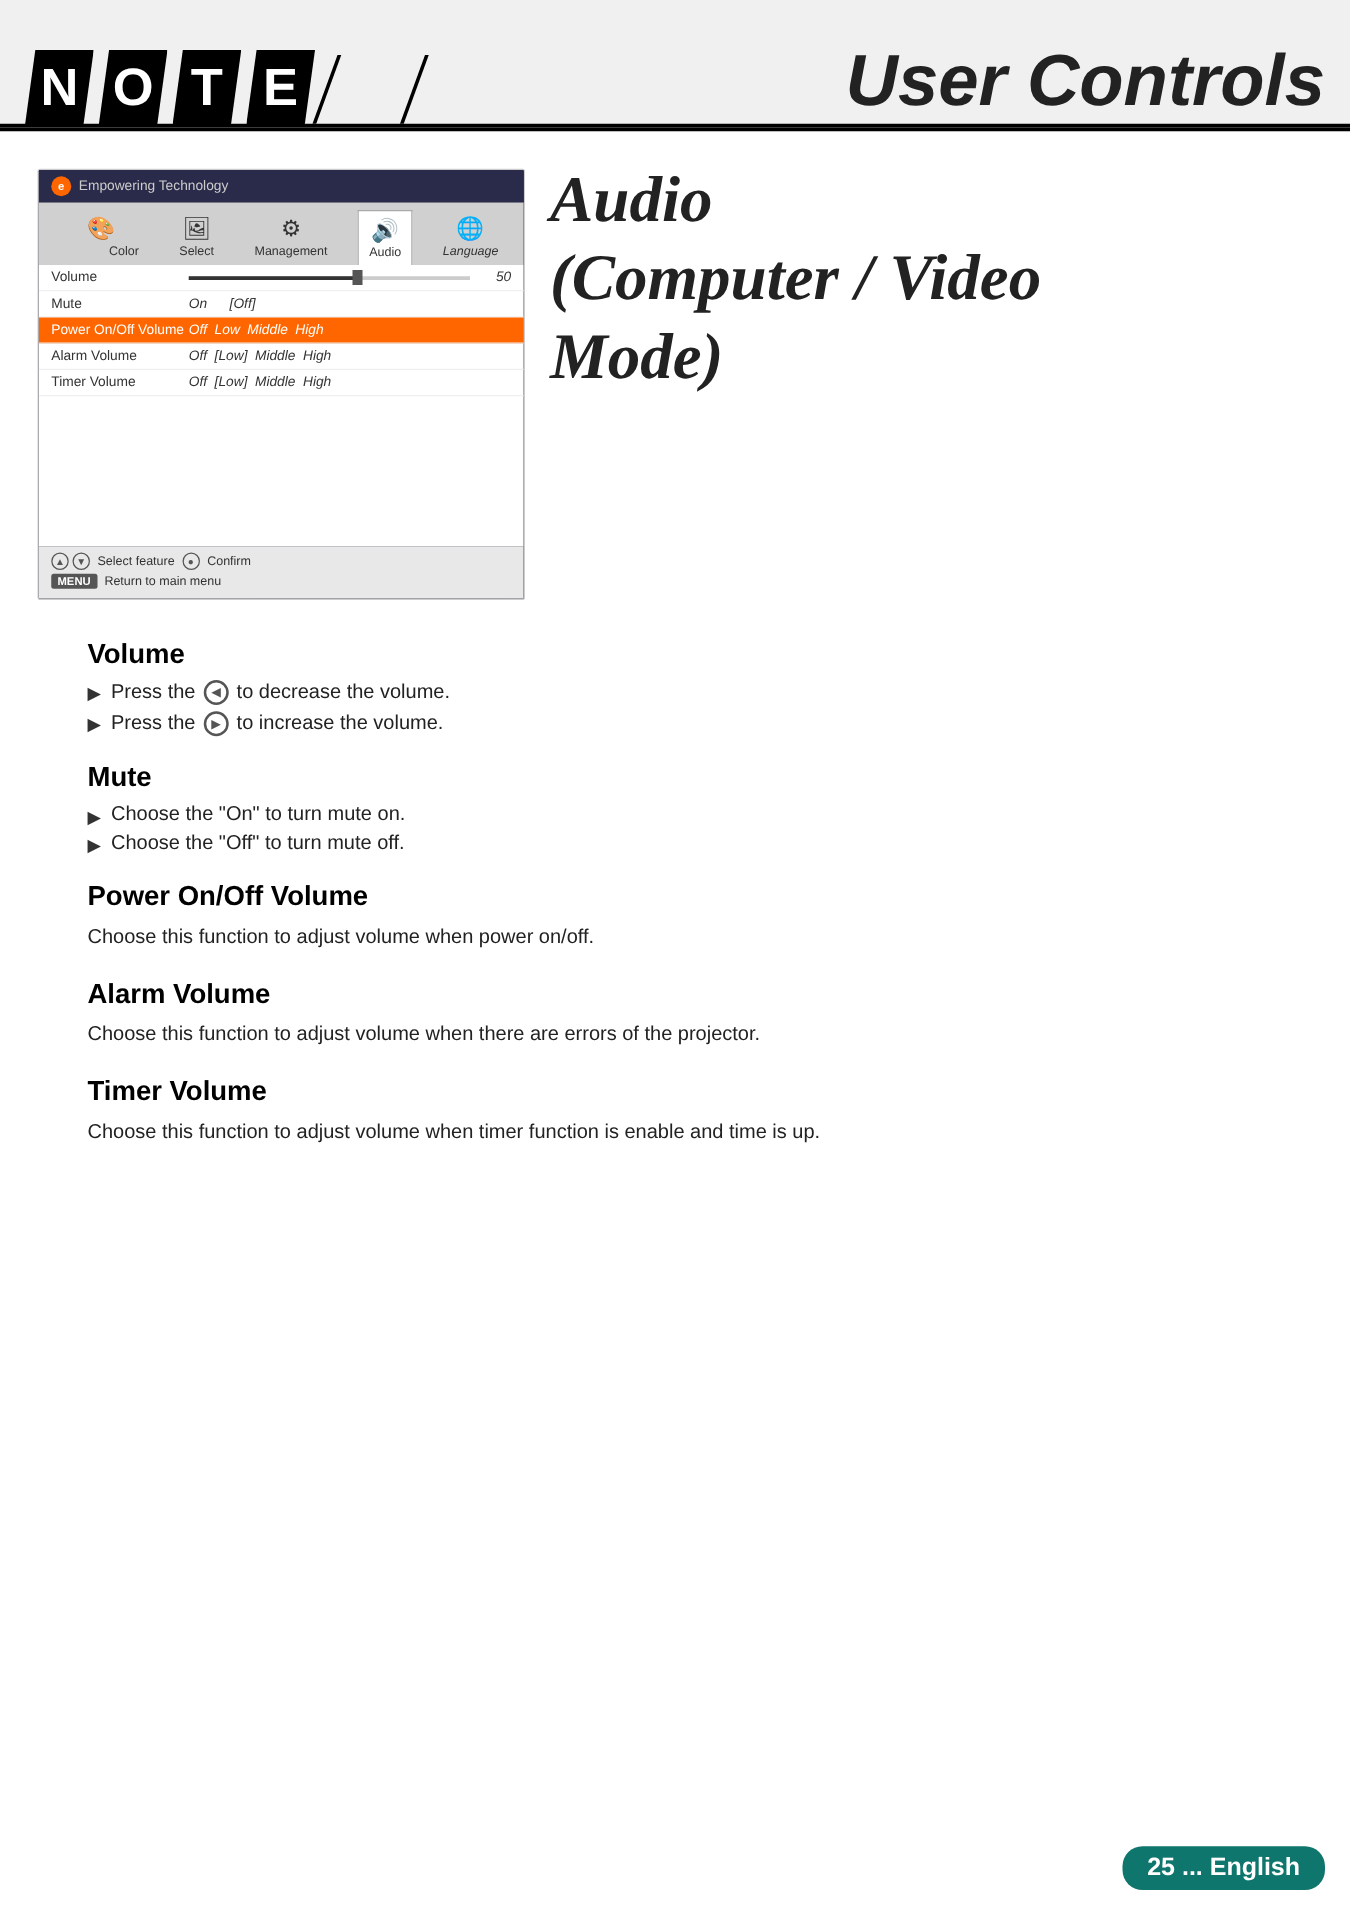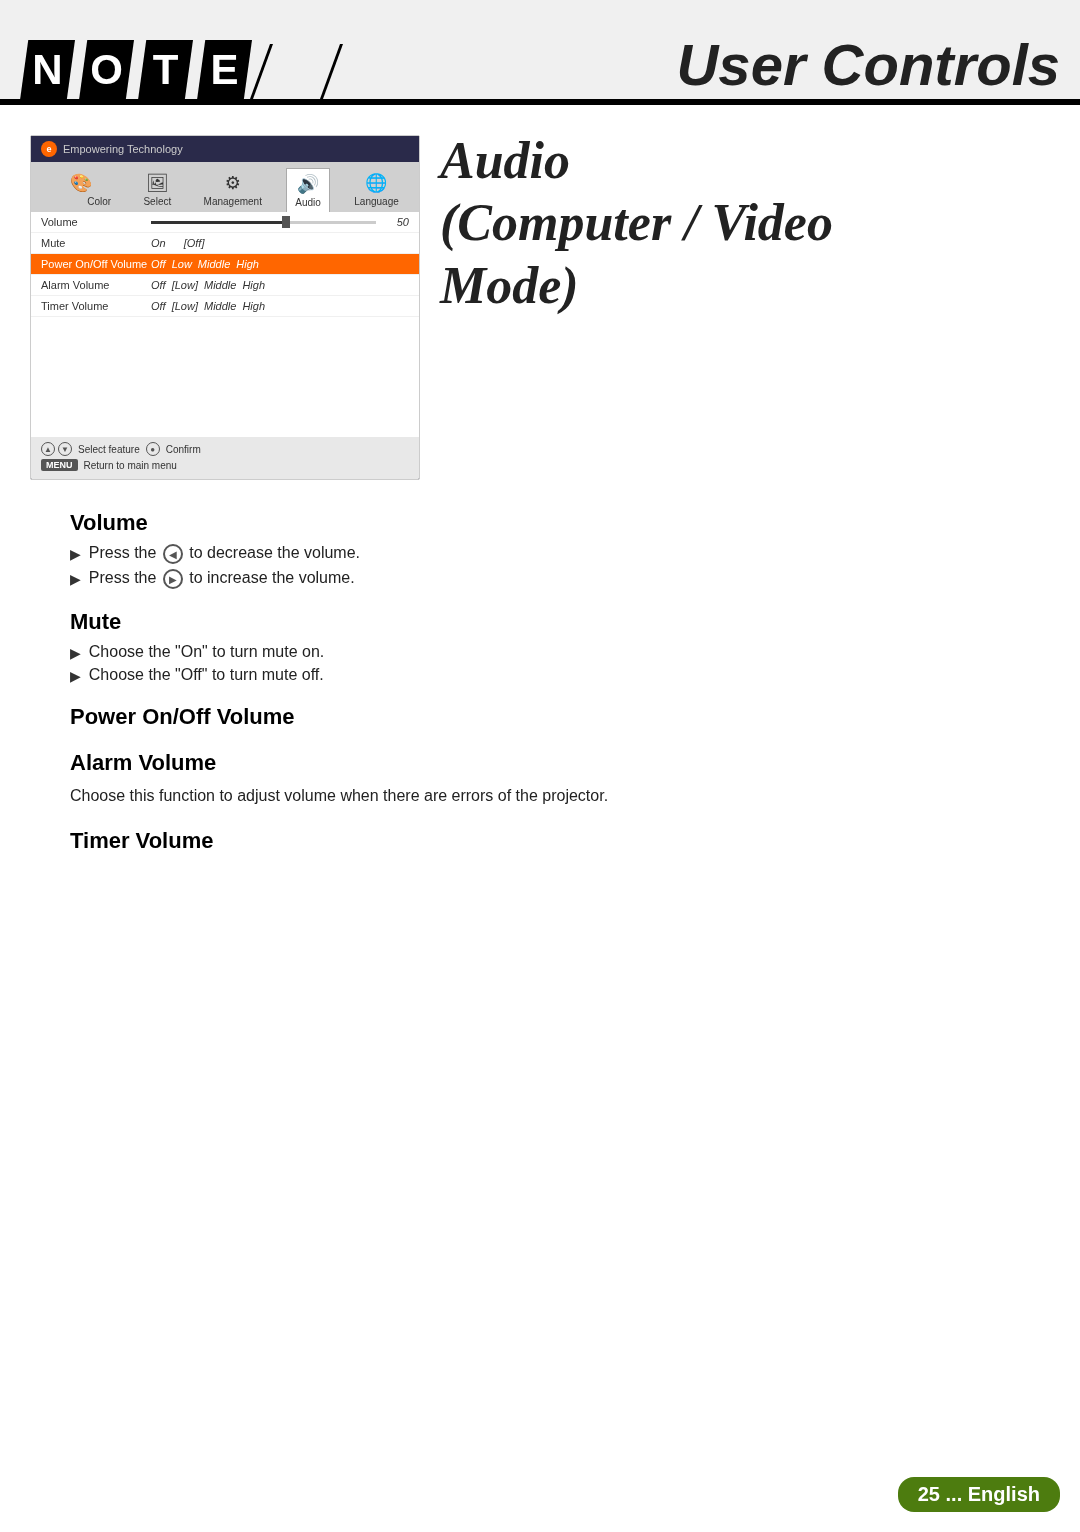--- a/index.html
+++ b/index.html
@@ -242,21 +242,21 @@
       color: #555;
       margin: 0 2px;
       vertical-align: middle;
     }
 
     
     .footer-badge {
       position: absolute;
       bottom: 20px;
       right: 20px;
-      background: #4d7c0f;
+      background: #0f766e;
       color: #fff;
       border-radius: 16px;
       padding: 6px 20px;
       font-size: 20px;
       font-weight: bold;
     }
     .header-inner {
       position: relative;
       z-index: 1;
       display: flex;
@@ -337,21 +337,21 @@
       <div class="osd-tab">
         <div class="osd-tab-icon">⚙</div>
         <span style="font-size:10px;">Management</span>
       </div>
       <div class="osd-tab active" style="background:#fff; border-top:1px solid #aaa; border-left:1px solid #aaa; border-right:1px solid #aaa;">
         <div class="osd-tab-icon">🔊</div>
         <span style="font-size:10px;">Audio</span>
       </div>
       <div class="osd-tab">
         <div class="osd-tab-icon">🌐</div>
-        <span style="font-size:10px;">Language</span>
+        <span style="font-size:10px;font-style:italic;">Language</span>
       </div>
     </div>
 
     <div class="osd-content">
 
       <div class="osd-row">
         <div class="osd-row-label">Volume</div>
         <div class="osd-row-value">
           <div class="osd-slider-container">
             <div class="osd-slider-track">
@@ -454,29 +454,31 @@
       <span>Choose the "On" to turn mute on.</span>
     </div>
     <div class="bullet-item">
       <span class="bullet-arrow">▶</span>
       <span>Choose the "Off" to turn mute off.</span>
     </div>
   </div>
 
   <div class="section">
     <div class="section-title">Power On/Off Volume</div>
+    <div class="section-body">Choose this function to adjust volume when power on/off.</div>
   </div>
 
   <div class="section">
     <div class="section-title">Alarm Volume</div>
     <div class="section-body">Choose this function to adjust volume when there are errors of the projector.</div>
   </div>
 
   <div class="section">
     <div class="section-title">Timer Volume</div>
+    <div class="section-body">Choose this function to adjust volume when timer function is enable and time is up.</div>
   </div>
 
 </div>
 
 <div class="footer-badge">
   <span>25</span>
   <span>... English</span>
 </div>
 
 </body></html>

